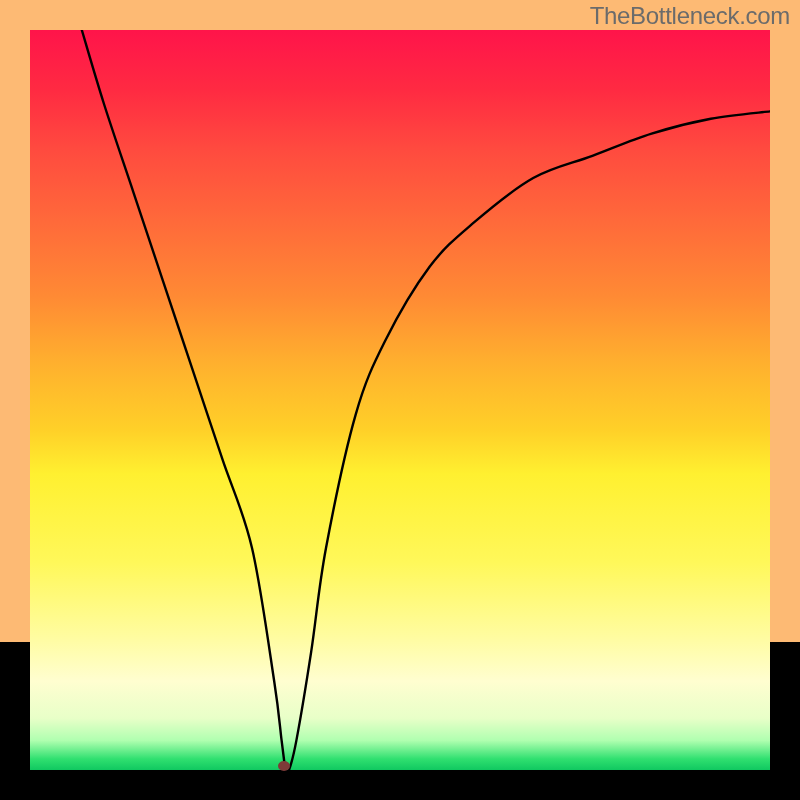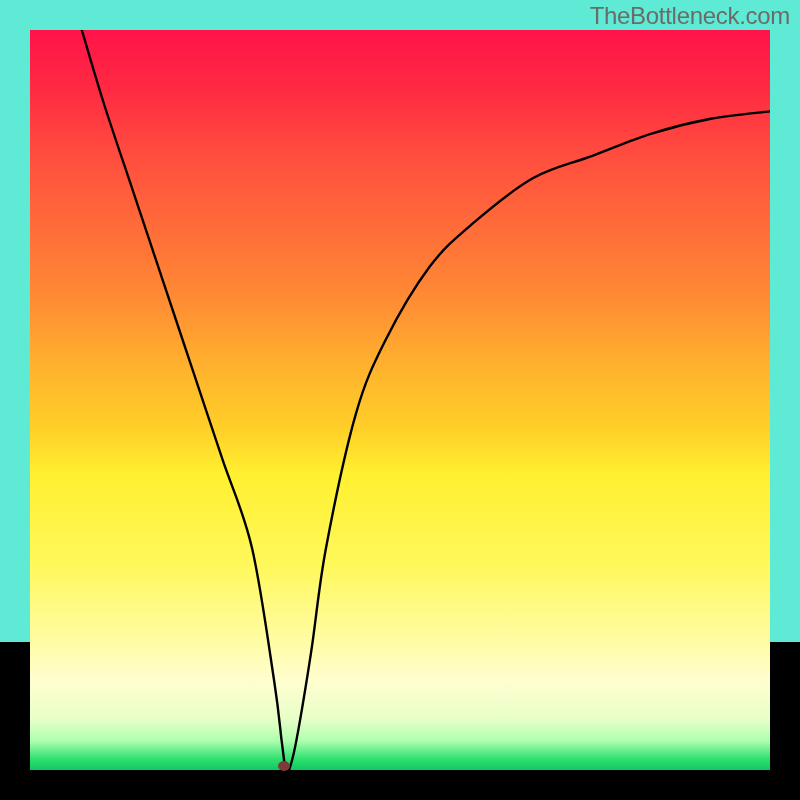--- a/index.html
+++ b/index.html
@@ -8,21 +8,21 @@
     width: 800px;
     height: 800px;
     background: #000;
     font-family: Arial, Helvetica, sans-serif;
     overflow: hidden;
   }
   .frame {
     position: relative;
     width: 800px;
     height: 642px;
-    background: #5eead4;
+    background: #fdba74;
   }
   .watermark {
     position: absolute;
     top: 2px;
     right: 10px;
     color: #6b6b6b;
     font-size: 24px;
     font-weight: 400;
     letter-spacing: -0.3px;
     z-index: 10;

